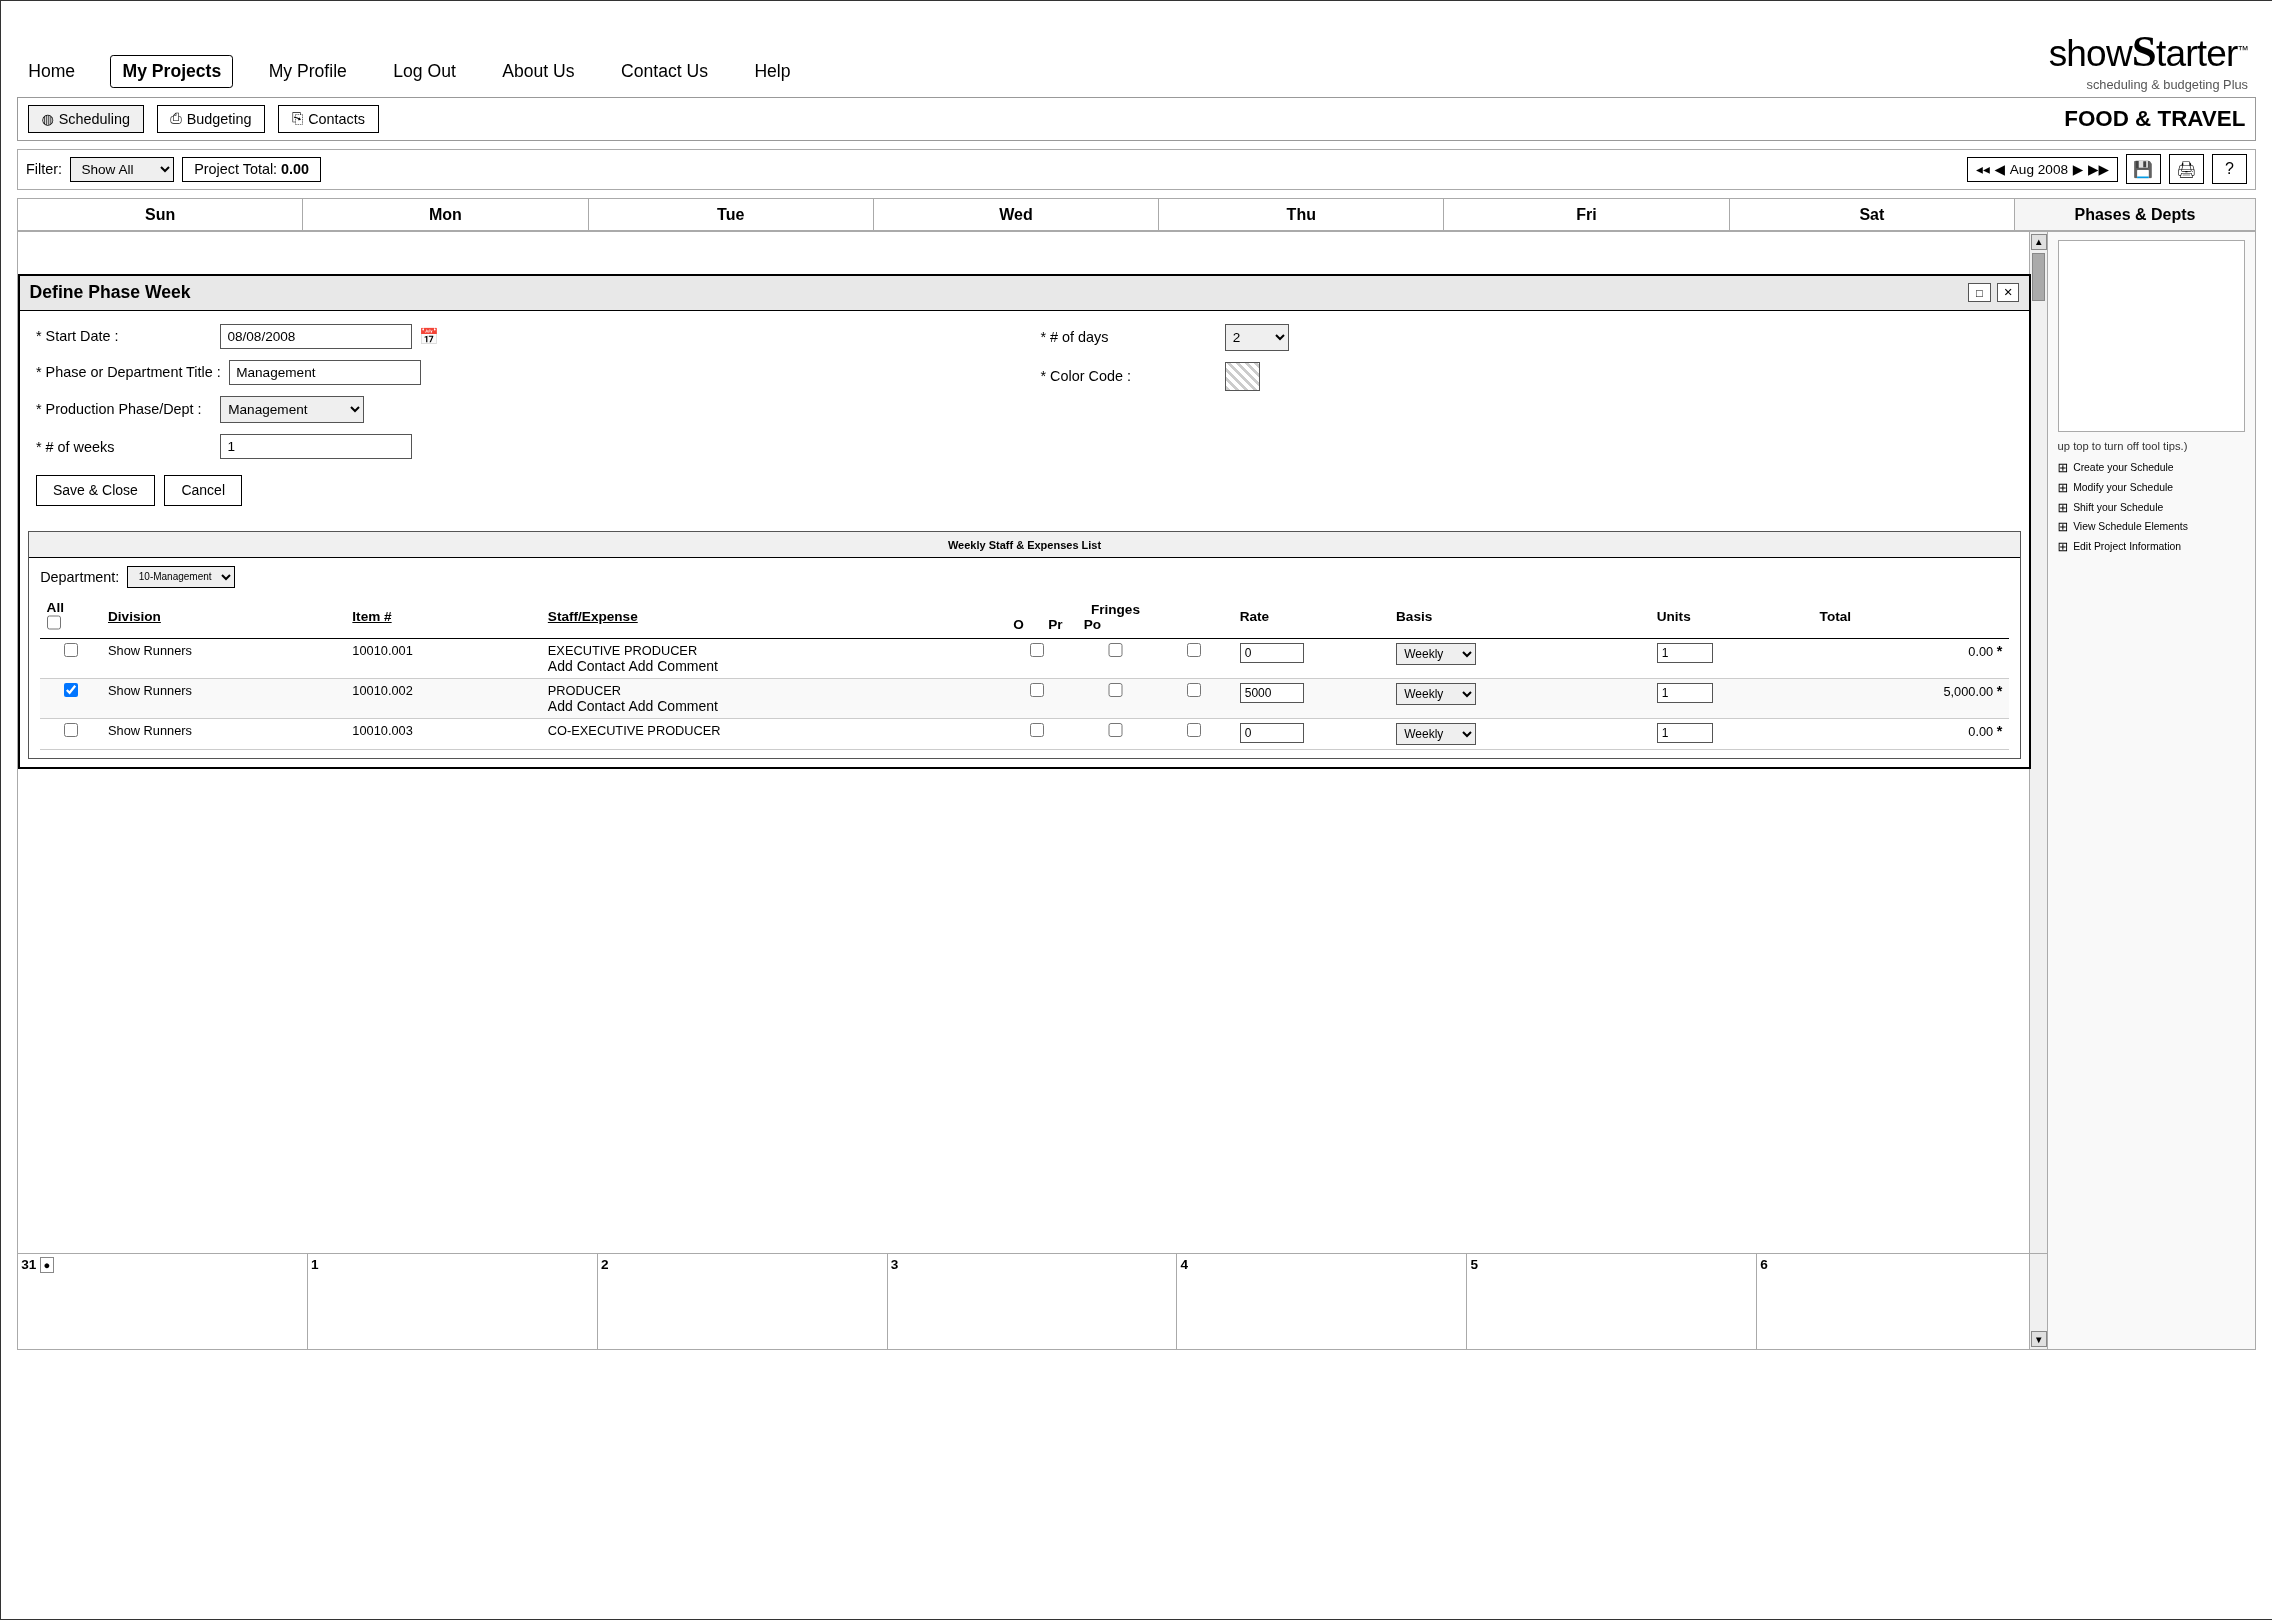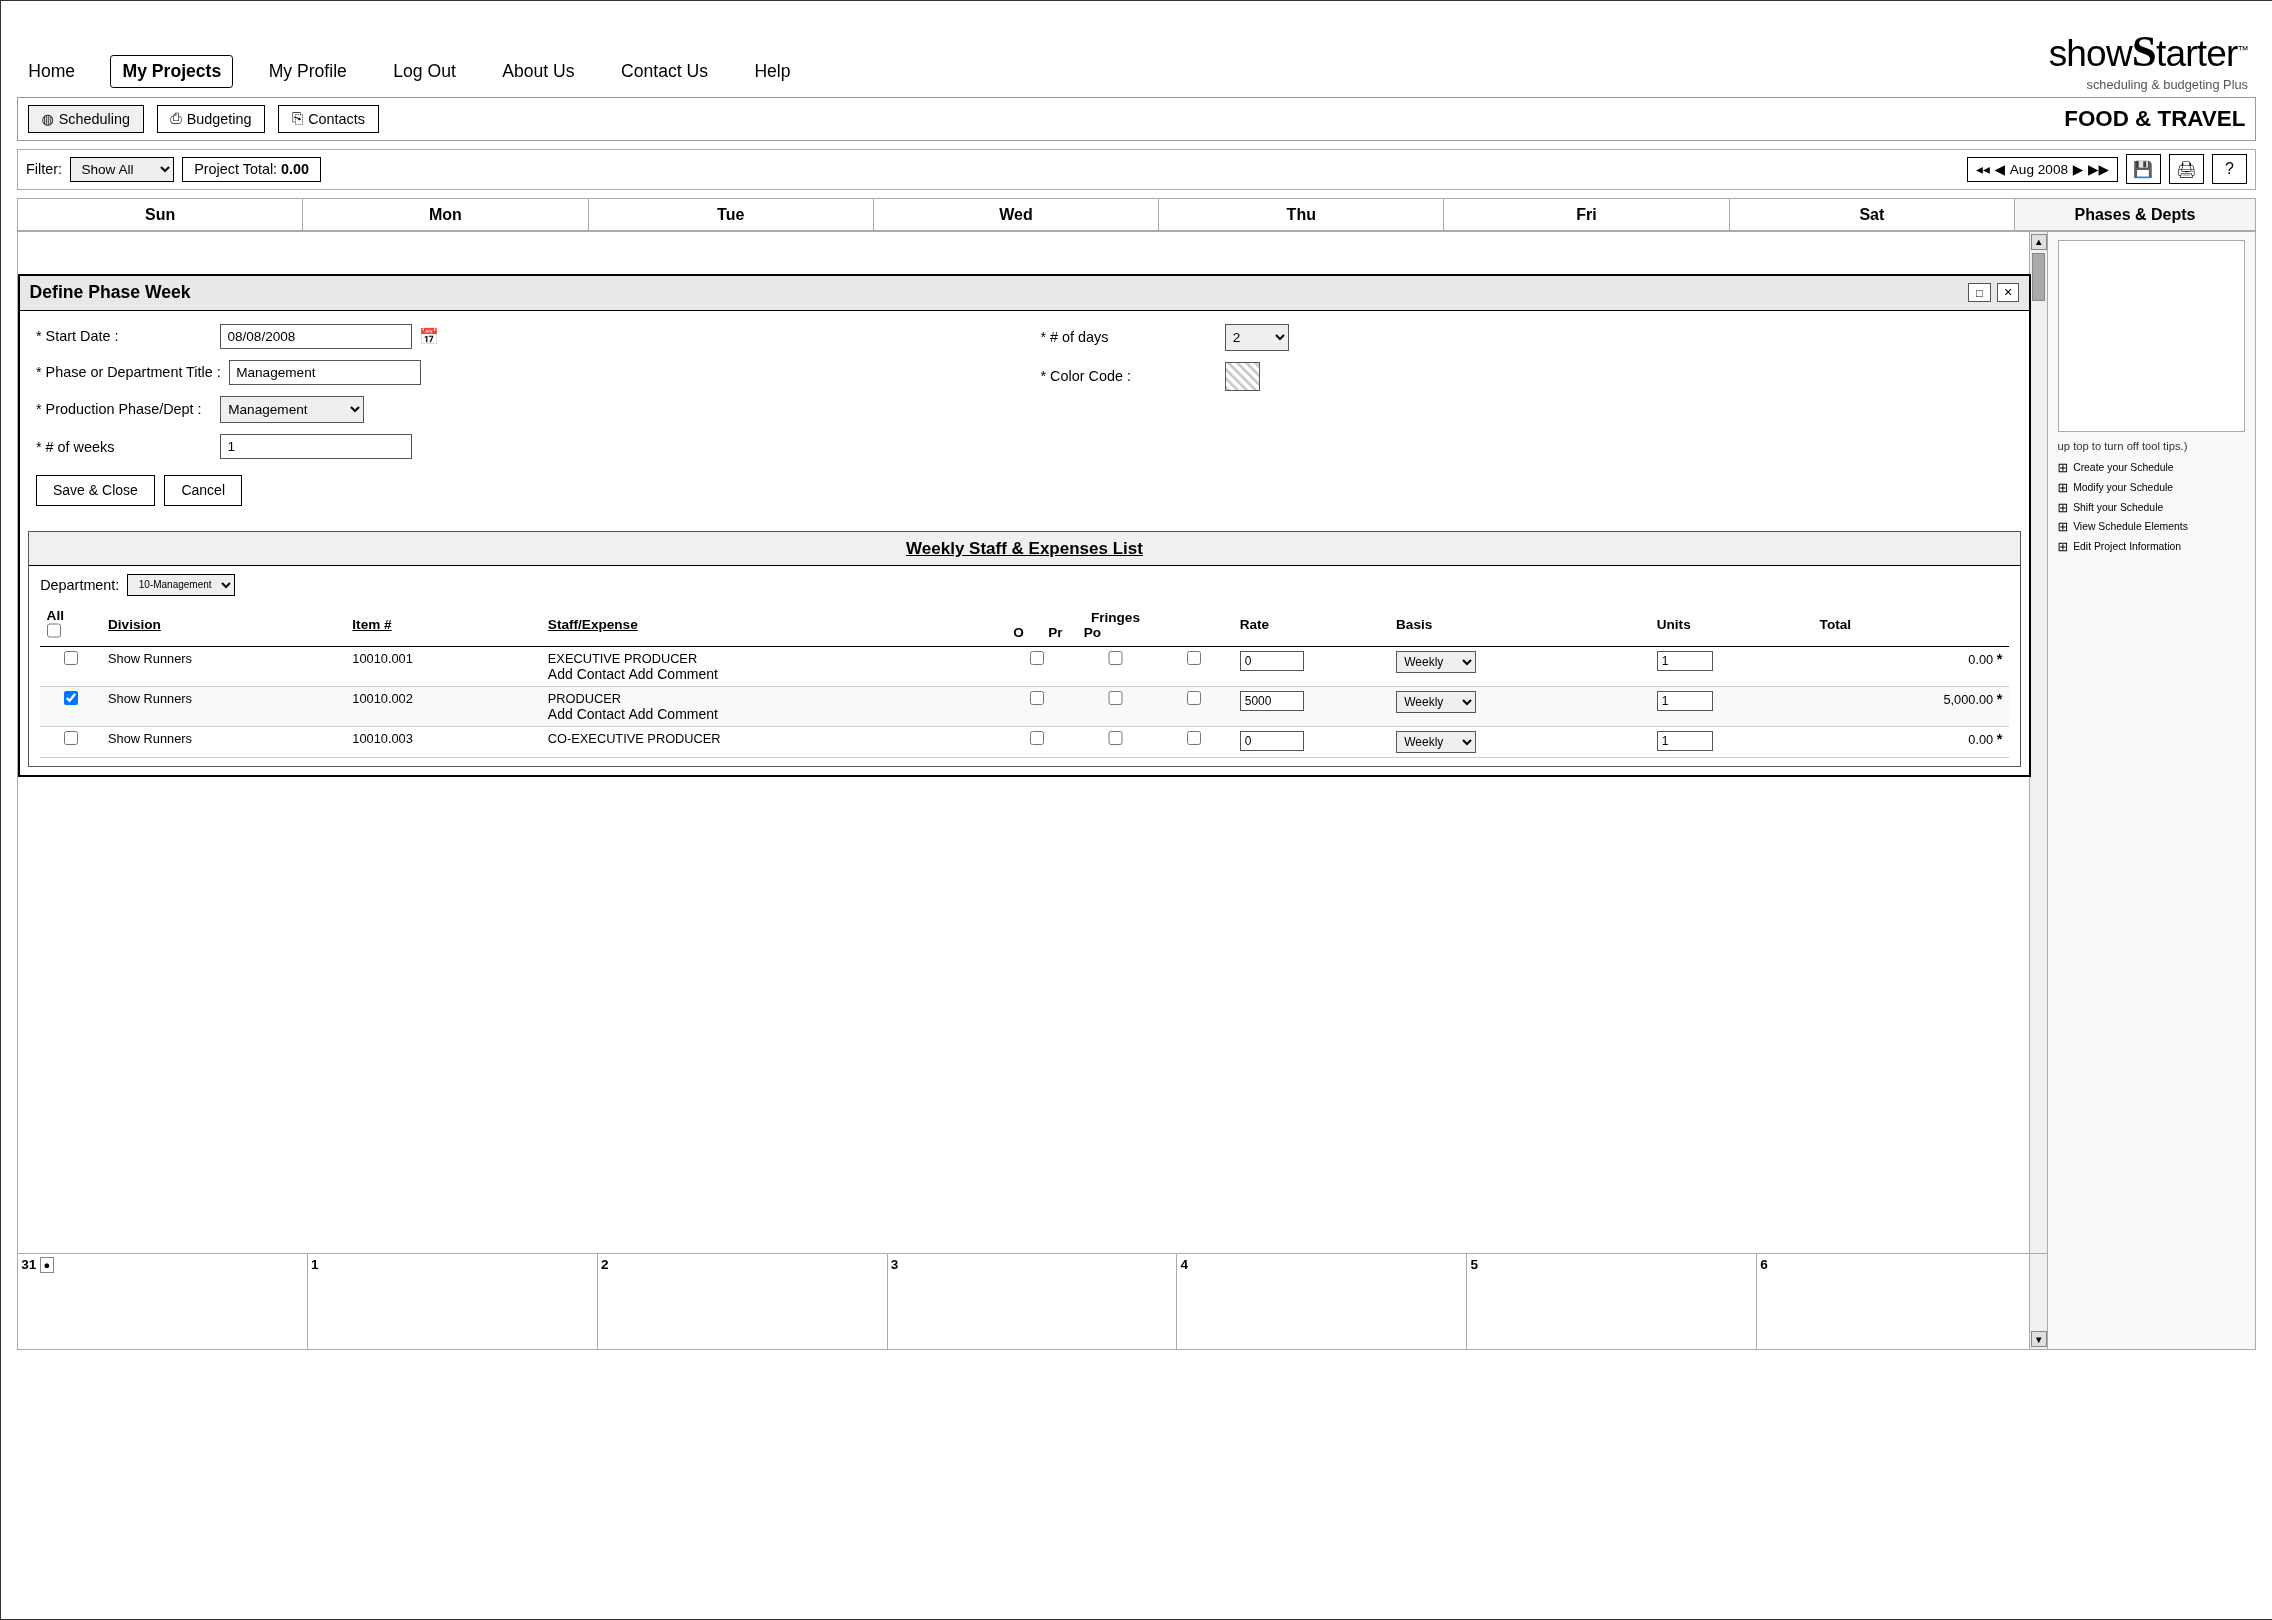--- a/index.html
+++ b/index.html
@@ -267,23 +267,22 @@
       background: #fff;
       padding: 6.4px 16px;
       font-size: 14px;
       cursor: pointer;
     }
     .weekly-title-bar {
       background: #f0f0f0;
       border-bottom: 1.6px solid #000;
       padding: 6.4px;
       text-align: center;
-      font-size: 17px;
+      font-size: 11px;
       font-weight: bold;
-      text-decoration: underline;
     }
     .weekly-body {
       padding: 8px 11.2px;
     }
     .dept-row {
       display: flex;
       align-items: center;
       gap: 8px;
       margin-bottom: 8px;
       font-size: 14.4px;

